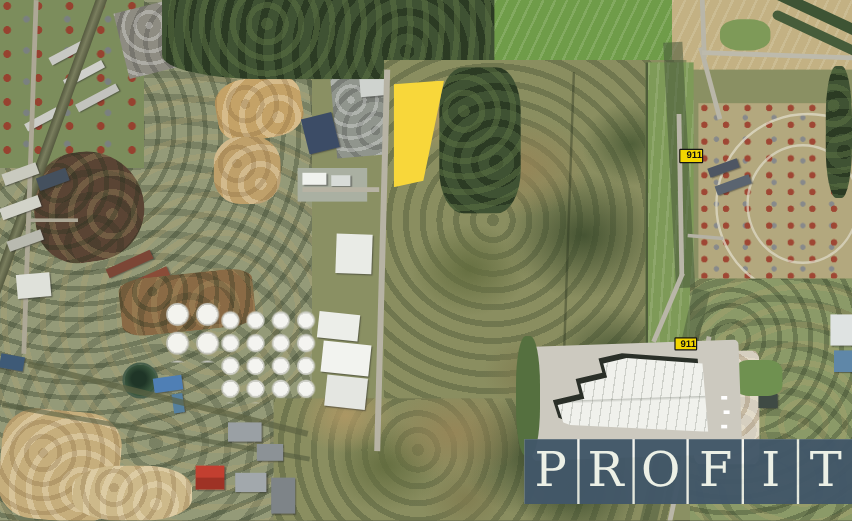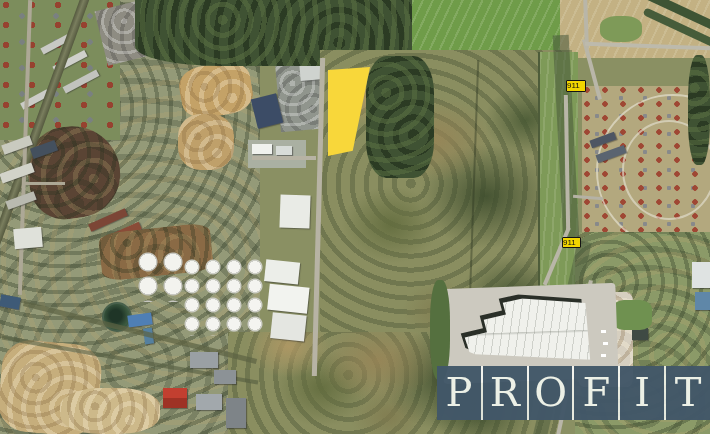--- a/index.html
+++ b/index.html
@@ -38,24 +38,24 @@
     radial-gradient(60px 45px at 18% 14%, rgba(176,152,100,.9), transparent 70%),
     radial-gradient(85px 60px at 45% 28%, rgba(152,132,86,.85), transparent 70%),
     radial-gradient(70px 55px at 28% 55%, rgba(98,108,62,.9), transparent 70%),
     radial-gradient(95px 75px at 66% 46%, rgba(58,74,43,.85), transparent 70%),
     radial-gradient(60px 50px at 82% 22%, rgba(66,84,48,.8), transparent 70%),
     radial-gradient(75px 62px at 76% 78%, rgba(62,78,46,.85), transparent 70%),
     radial-gradient(55px 42px at 48% 82%, rgba(128,122,78,.8), transparent 70%),
     repeating-radial-gradient(circle at 36% 42%, rgba(38,52,30,.26) 0 5px, transparent 5px 14px);}
   
   .badge{
-    display:flex;align-items:center;justify-content:flex-start;
+    display:flex;align-items:center;justify-content:flex-end;
     background:#F2D500;border:1px solid #141414;border-radius:1px;
-    font-size:8px;font-weight:400;color:#101010;line-height:1;letter-spacing:0;
-    box-sizing:border-box;z-index:40;}
+    font-size:8px;font-weight:700;color:#101010;line-height:1;letter-spacing:0;
+    box-sizing:border-box;z-index:40;margin-top:44px;}
   #watermark{display:flex;gap:2px;background:rgba(248,250,245,.85);z-index:50;}
   #watermark .tile{flex:1;display:flex;align-items:center;justify-content:center;
     background:rgba(22,48,70,.78);}
   #watermark .tile span{
     font-family:"DejaVu Serif","Liberation Serif",serif;font-size:40px;font-weight:400;
     color:#ecf0e6;line-height:1;transform:translateY(-1px);}
   .bldg{box-shadow:1px 1px 1px rgba(40,40,40,.45);}
 </style>
 </head>
 <body>

